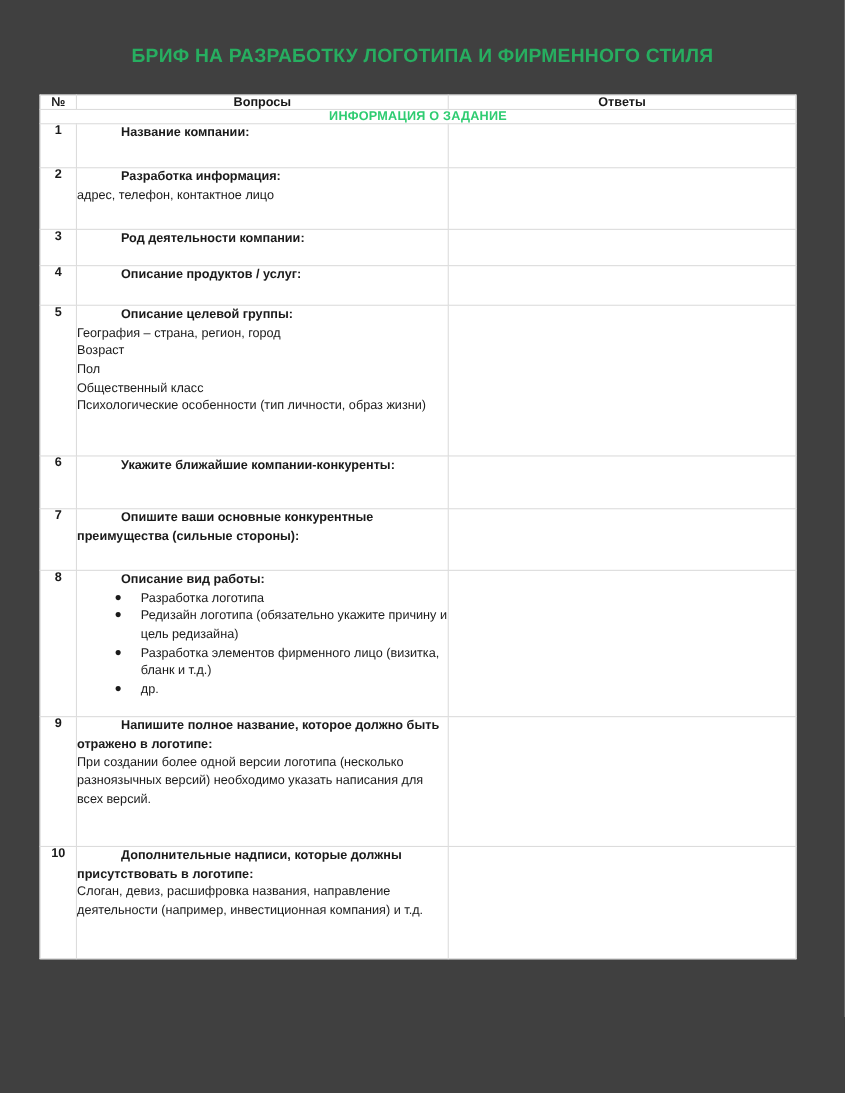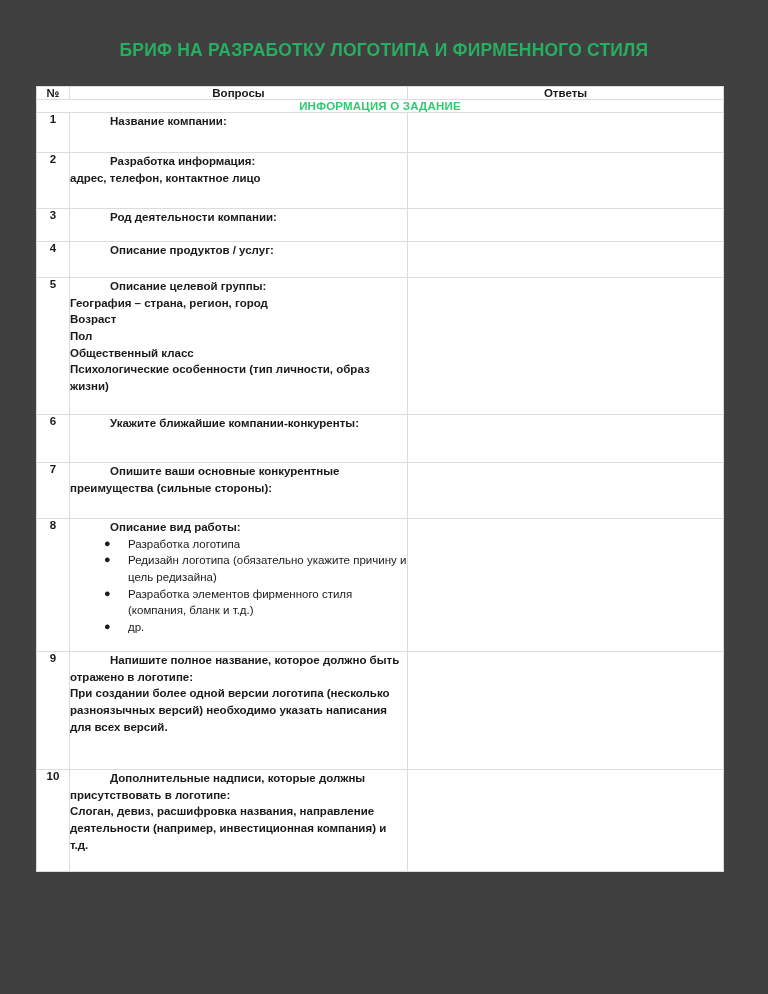--- a/index.html
+++ b/index.html
@@ -80,21 +80,21 @@
     font-size: 11.5px;
     line-height: 1.45;
   }
   .a-cell { padding: 0; }
   .q-title {
     font-weight: bold;
     color: #1a1a1a;
     margin-left: 40px;
   }
   .q-sub {
-    font-weight: bold;
+    font-weight: normal;
     color: #1a1a1a;
   }
   ul.q-list {
     margin: 0;
     padding: 0 0 0 34px;
     list-style: none;
   }
   ul.q-list li {
     position: relative;
     padding-left: 24px;
@@ -198,21 +198,21 @@
       </tr>
 
 
       <tr style="height:133px">
         <td class="num-cell">8</td>
         <td class="q-cell">
           <span class="q-title">Описание вид работы:</span>
           <ul class="q-list">
             <li><span class="bullet">●</span><span>Разработка логотипа</span></li>
             <li><span class="bullet">●</span><span>Редизайн логотипа (обязательно укажите причину и цель редизайна)</span></li>
-            <li><span class="bullet">●</span><span>Разработка элементов фирменного стиля (компания, бланк и т.д.)</span></li>
+            <li><span class="bullet">●</span><span>Разработка элементов фирменного лицо (визитка, бланк и т.д.)</span></li>
             <li><span class="bullet">●</span><span>др.</span></li>
           </ul>
         </td>
         <td class="a-cell"></td>
       </tr>
 
       <tr style="height:118px">
         <td class="num-cell">9</td>
         <td class="q-cell">
           <span class="q-title">Напишите полное название, которое должно быть отражено в логотипе:</span><br>

